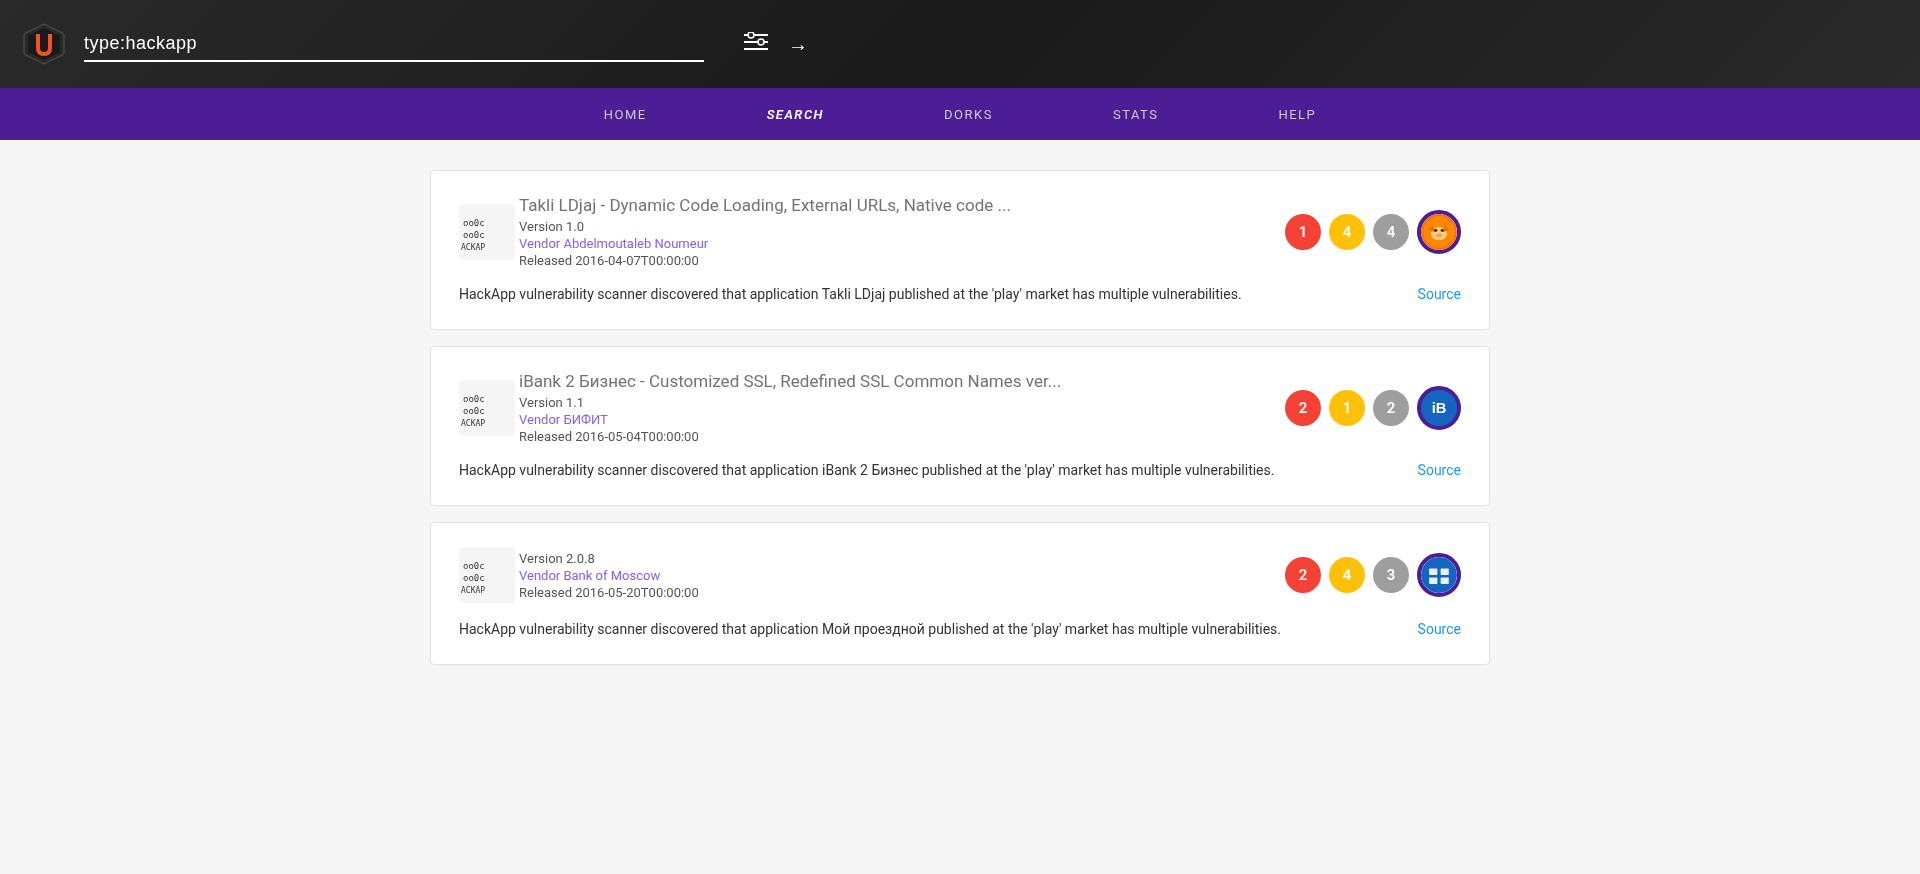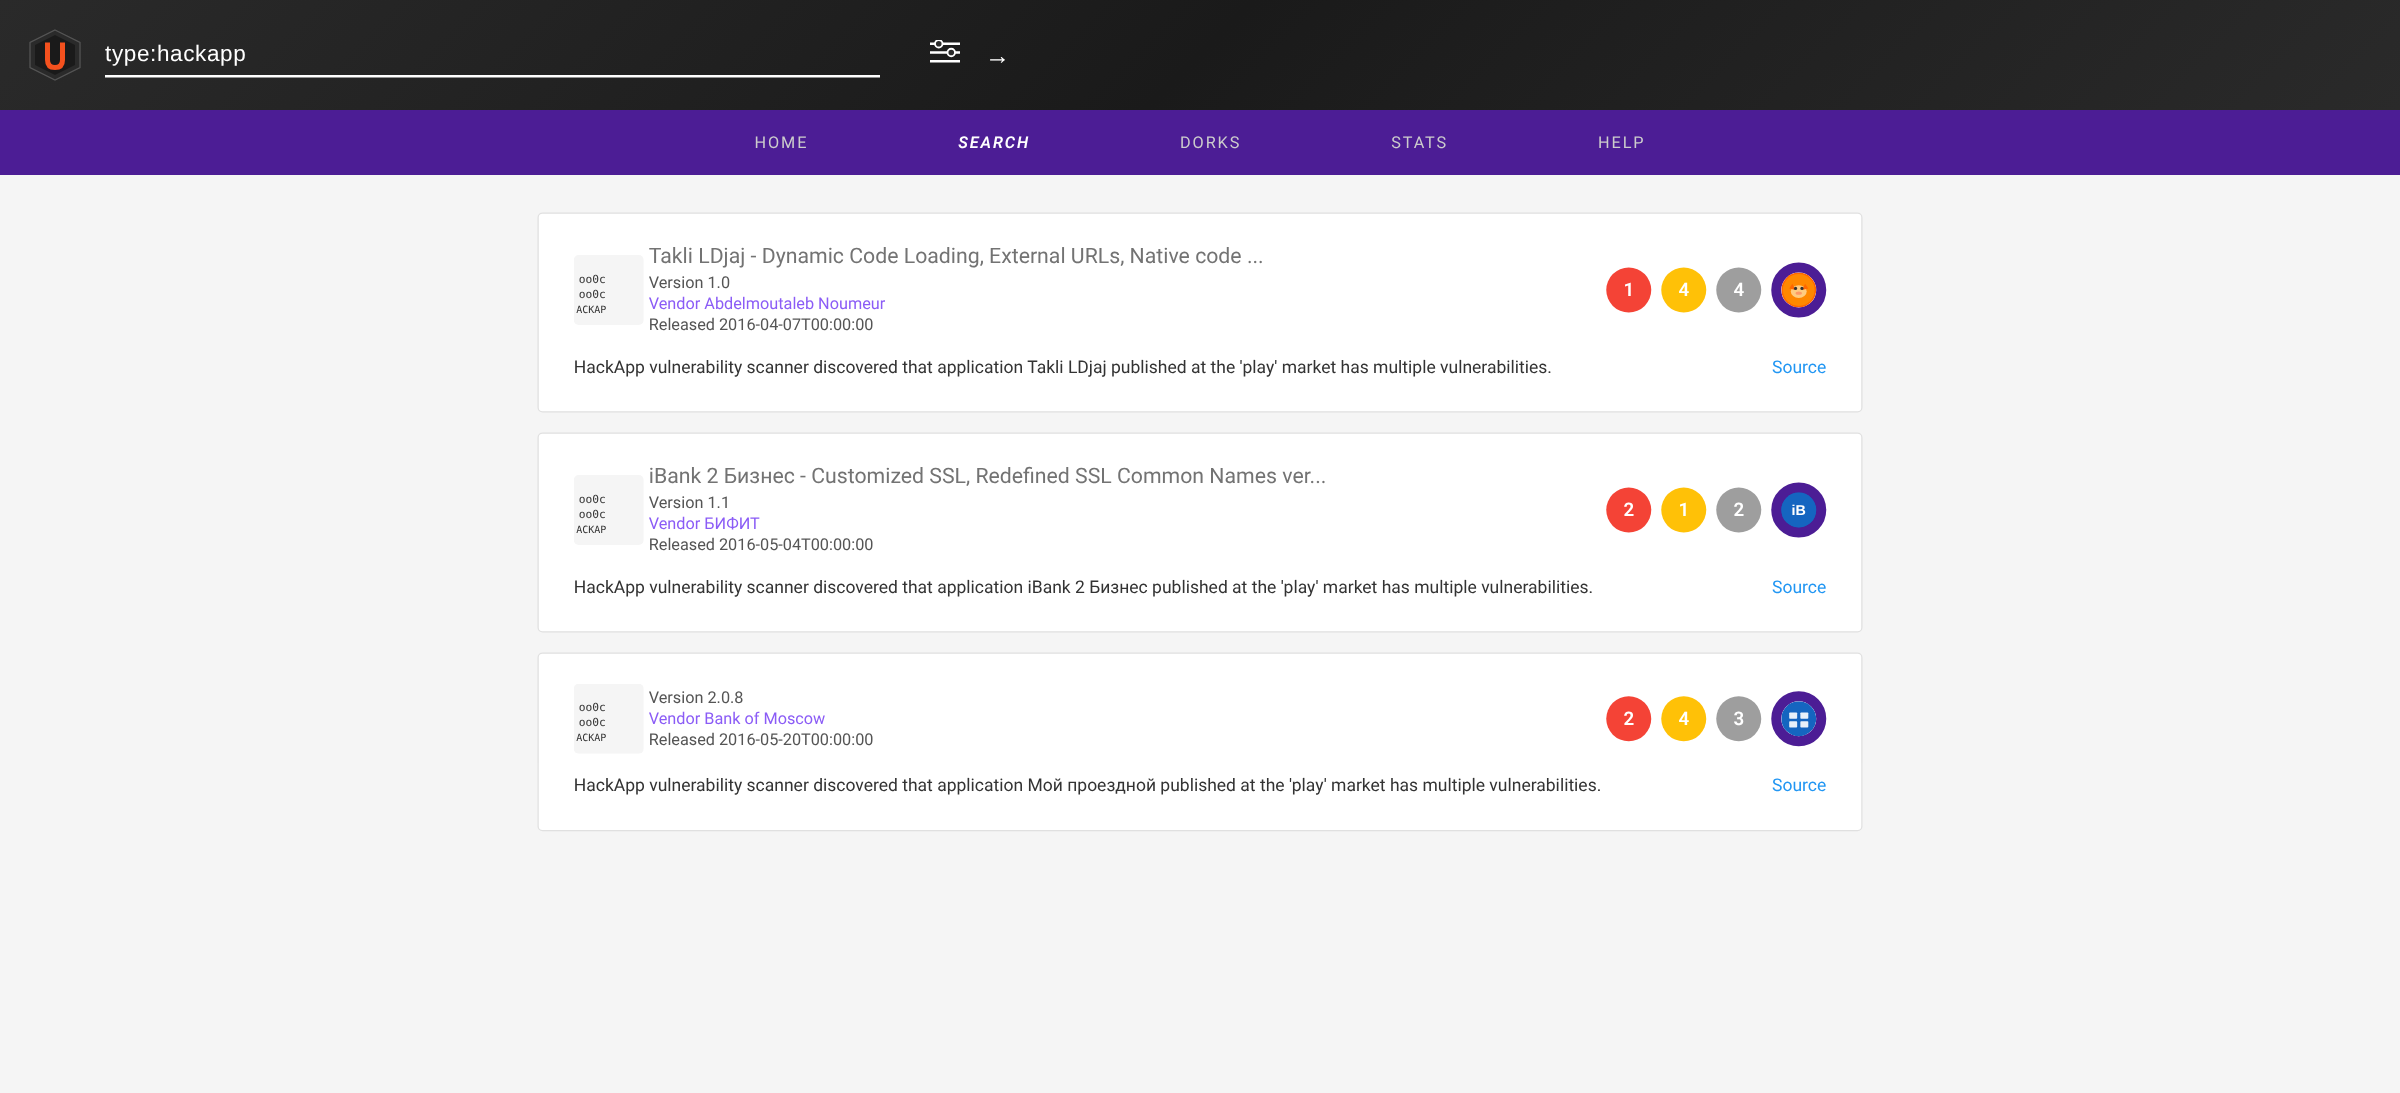--- a/index.html
+++ b/index.html
@@ -141,21 +141,21 @@
       color: #fff;
     }
     .badge-red { background: #f44336; }
     .badge-yellow { background: #FFC107; color: #fff; }
     .badge-gray { background: #9e9e9e; }
     .badge-app {
       width: 44px;
       height: 44px;
       border-radius: 50%;
       overflow: hidden;
-      border: 8px solid #4c1d95;
+      border: 4px solid #4c1d95;
       display: flex;
       align-items: center;
       justify-content: center;
       font-size: 11px;
       font-weight: bold;
     }
     .card-description {
       margin-top: 16px;
       font-size: 14px;
       color: #333;

